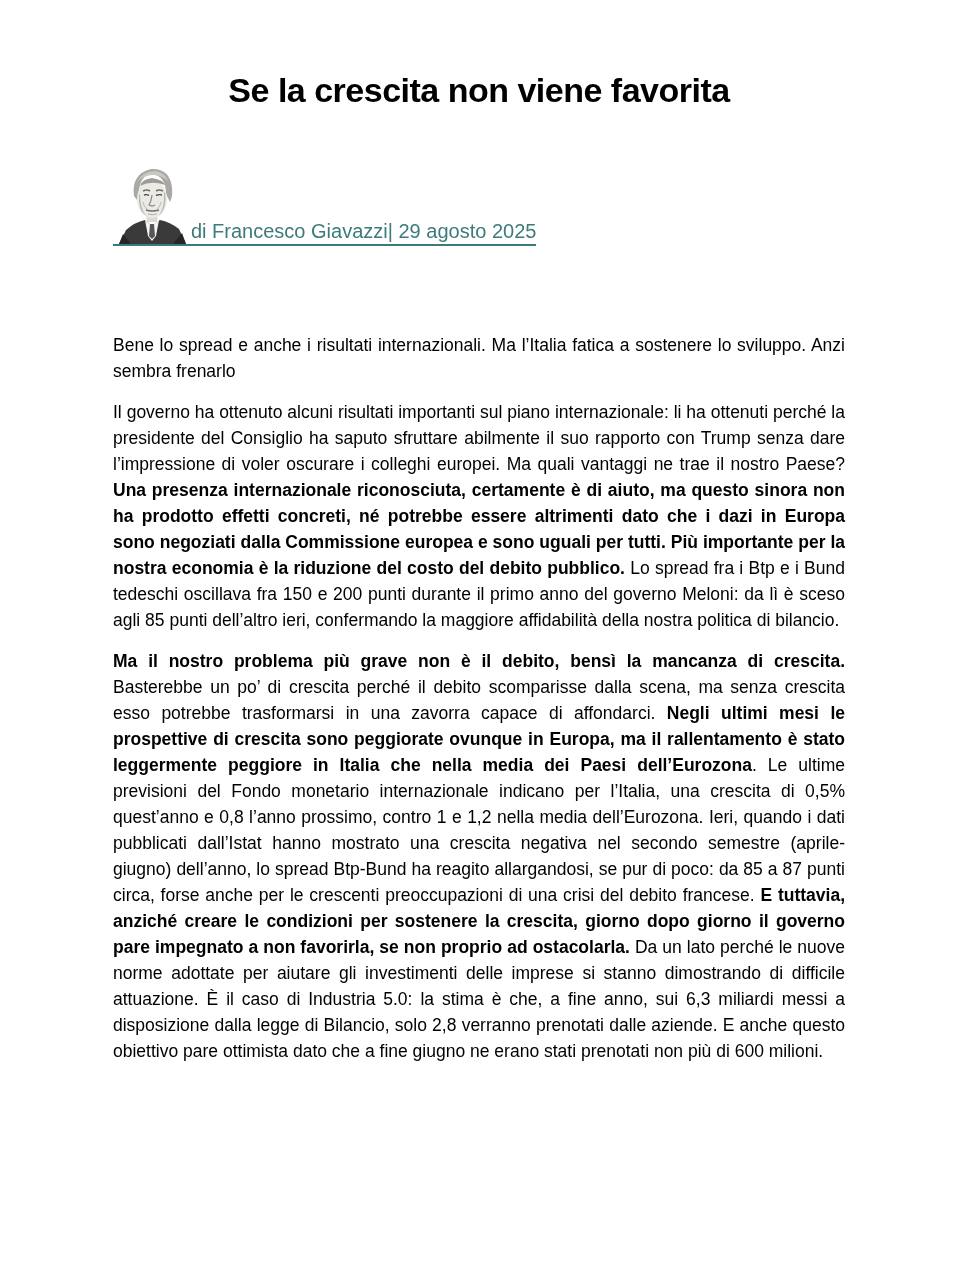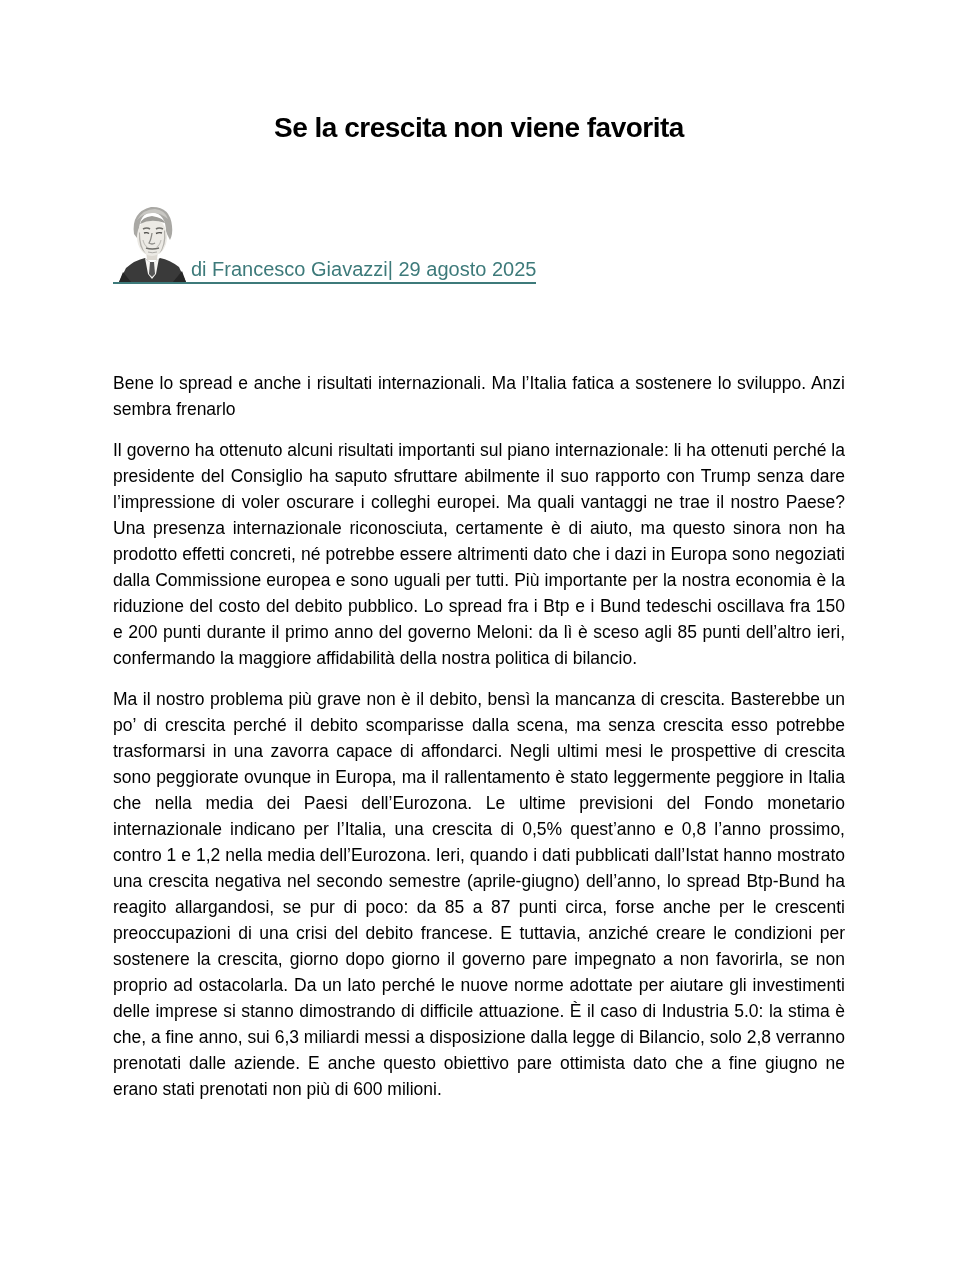--- a/index.html
+++ b/index.html
@@ -19,22 +19,22 @@
     width: 960px;
     height: 1280px;
     background: #ffffff;
   }
   .content {
     margin-left: 113px;
     width: 732px;
   }
   .article-title {
     margin: 0;
-    padding-top: 102px;
-    font-size: 28px;
+    padding-top: 64px;
+    font-size: 34px;
     line-height: 52px;
     font-weight: 700;
     letter-spacing: -0.5px;
     text-align: center;
     color: #000000;
     font-family: "Liberation Sans", "DejaVu Sans", sans-serif;
   }
   .byline-row {
     margin-top: 46px;
     display: inline-flex;
@@ -61,21 +61,21 @@
     margin-top: 84px;
   }
   .para {
     margin: 0 0 15px 0;
     font-size: 17.5px;
     line-height: 26px;
     text-align: justify;
     color: #000000;
   }
   .para:last-child { margin-bottom: 0; }
-  .para .b { font-weight: 400; }
+  .para .b { font-weight: 700; }
 </style>
 </head>
 <body>
 
 <div class="page">
   <div class="content">
 
     <h1 class="article-title">Se la crescita non viene favorita</h1>
 
     <a class="byline-row">

